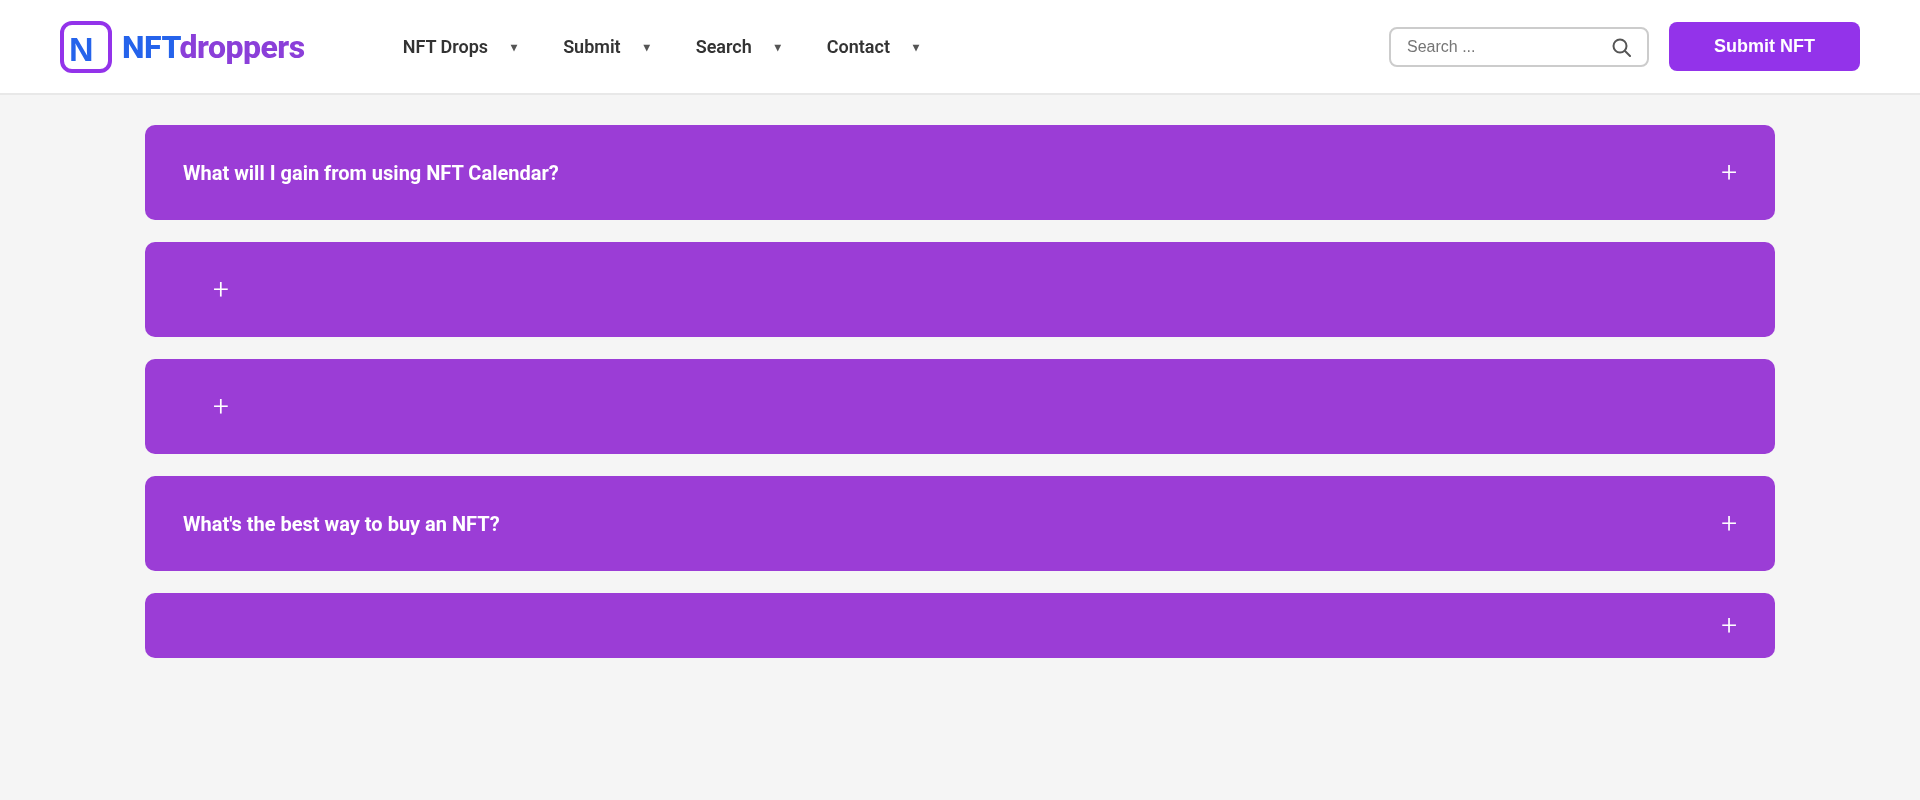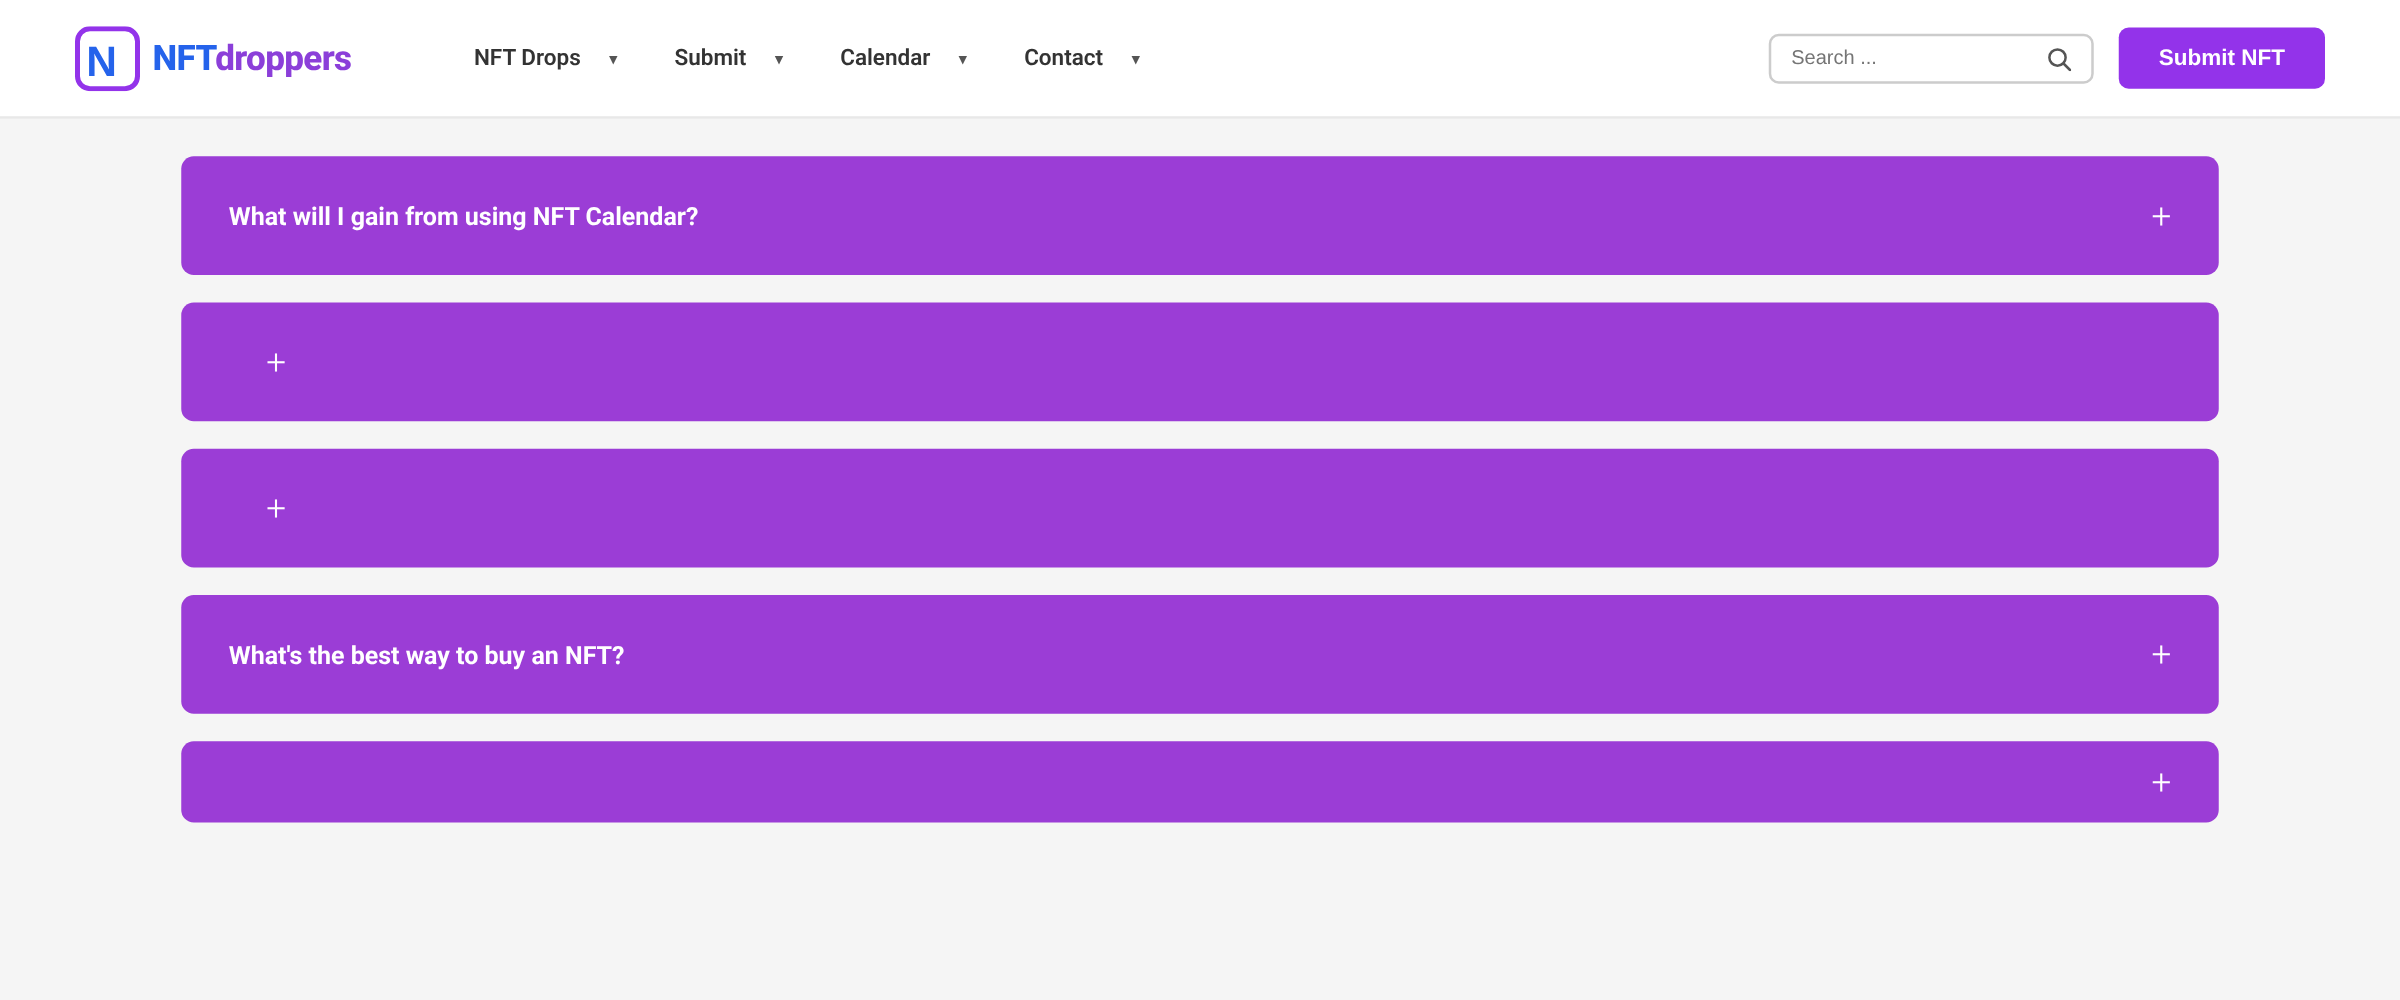--- a/index.html
+++ b/index.html
@@ -35,21 +35,21 @@
       text-decoration: none;
       margin-right: 80px;
     }
 
     .logo-icon {
       width: 52px;
       height: 52px;
     }
 
     .logo-text {
-      font-size: 28px;
+      font-size: 32px;
       font-weight: 800;
       color: #222;
       letter-spacing: -0.5px;
     }
 
     .logo-text span.nft {
       color: #2563eb;
     }
 
     .logo-text span.droppers {
@@ -115,21 +115,21 @@
       font-size: 18px;
       display: flex;
       align-items: center;
     }
 
     .submit-btn {
       background: #9333ea;
       color: #fff;
       border: none;
       border-radius: 8px;
-      padding: 14px 32px;
+      padding: 14px 45px;
       font-size: 18px;
       font-weight: 700;
       cursor: pointer;
       white-space: nowrap;
       transition: background 0.2s;
     }
 
     
     .main {
       padding: 30px 145px 40px 145px;
@@ -195,21 +195,21 @@
   <nav class="nav">
     <div class="nav-item">
       <span>NFT Drops</span>
       <span class="chevron">▾</span>
     </div>
     <div class="nav-item">
       <span>Submit</span>
       <span class="chevron">▾</span>
     </div>
     <div class="nav-item">
-      <span>Calendar</span>
+      <span>Search</span>
       <span class="chevron">▾</span>
     </div>
     <div class="nav-item">
       <span>Contact</span>
       <span class="chevron">▾</span>
     </div>
   </nav>
 
   <div class="header-right">
     <div class="search-box">

